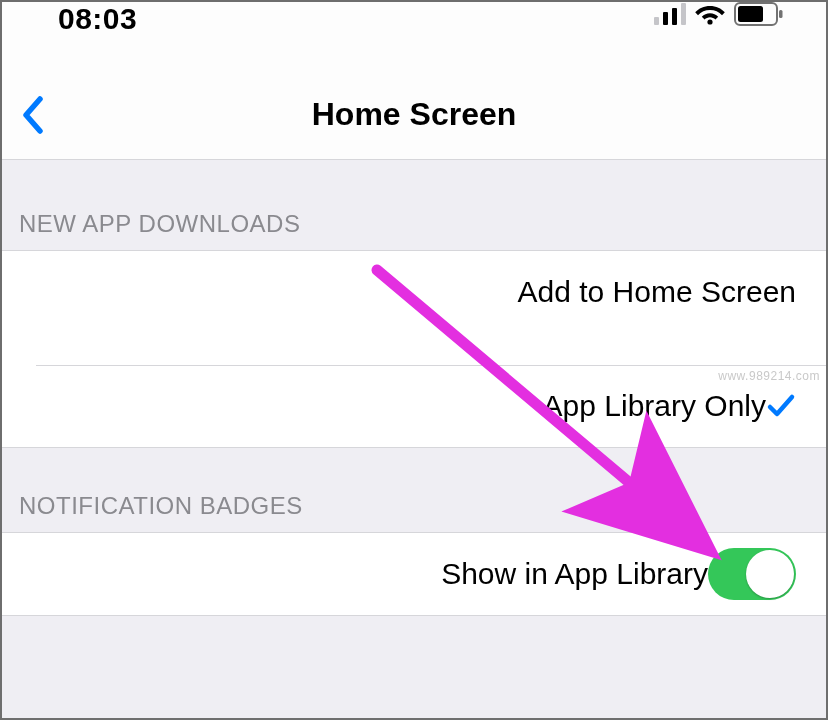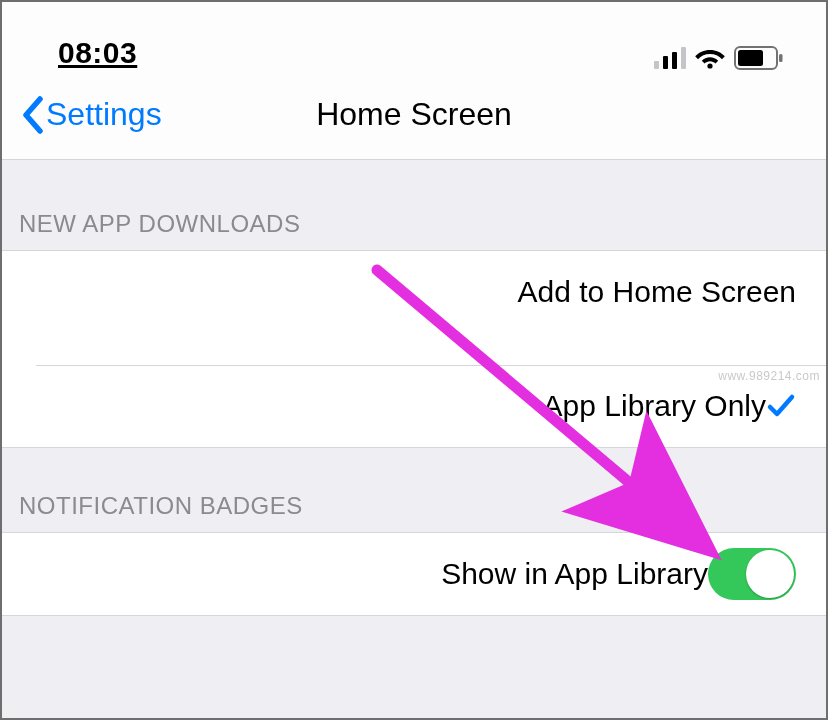--- a/index.html
+++ b/index.html
@@ -14,25 +14,24 @@
     .screen {
       width: 100%;
       height: 100%;
       background: #efeef3;
       position: relative;
     }
     
     .status-bar {
       height: 68px;
       display: flex;
-      align-items: flex-end;
+      align-items: flex-start;
       justify-content: space-between;
       padding: 0 42px 0 56px;
       background: #fdfdfd;
-      text-decoration: underline;
     }
     .status-time {
       font-size: 30px;
       font-weight: 700;
       letter-spacing: 0.5px;
     }
     .status-icons {
       display: flex;
       align-items: center;
       gap: 9px;
@@ -58,21 +57,21 @@
       font-size: 32px;
       padding-left: 18px;
       cursor: pointer;
     }
     .chevron-left { width: 24px; height: 38px; }
     .nav-title {
       position: absolute;
       left: 0; right: 0;
       text-align: center;
       font-size: 32px;
-      font-weight: 400;
+      font-weight: 700;
       pointer-events: none;
     }
 
     
     .section-header {
       padding: 50px 17px 12px;
       font-size: 24px;
       letter-spacing: 0.5px;
       color: #8a8a8f;
       text-transform: uppercase;
@@ -168,21 +167,20 @@
         <rect x="45" y="8" width="3.5" height="8" rx="1.5" fill="#000" opacity="0.55"></rect>
       </svg>
     </div>
   </div>
 
   <div class="nav-bar">
     <div class="back-button">
       <svg class="chevron-left" viewBox="0 0 24 38">
         <polyline points="20,3 6,19 20,35" fill="none" stroke="#007aff" stroke-width="5.5" stroke-linecap="round" stroke-linejoin="round"></polyline>
       </svg>
-      <span>Settings</span>
     </div>
     <div class="nav-title">Home Screen</div>
   </div>
 
   <div class="section-header">NEW APP DOWNLOADS</div>
   <div class="group">
     <div class="row">
       <span>Add to Home Screen</span>
     </div>
     <div class="row">

